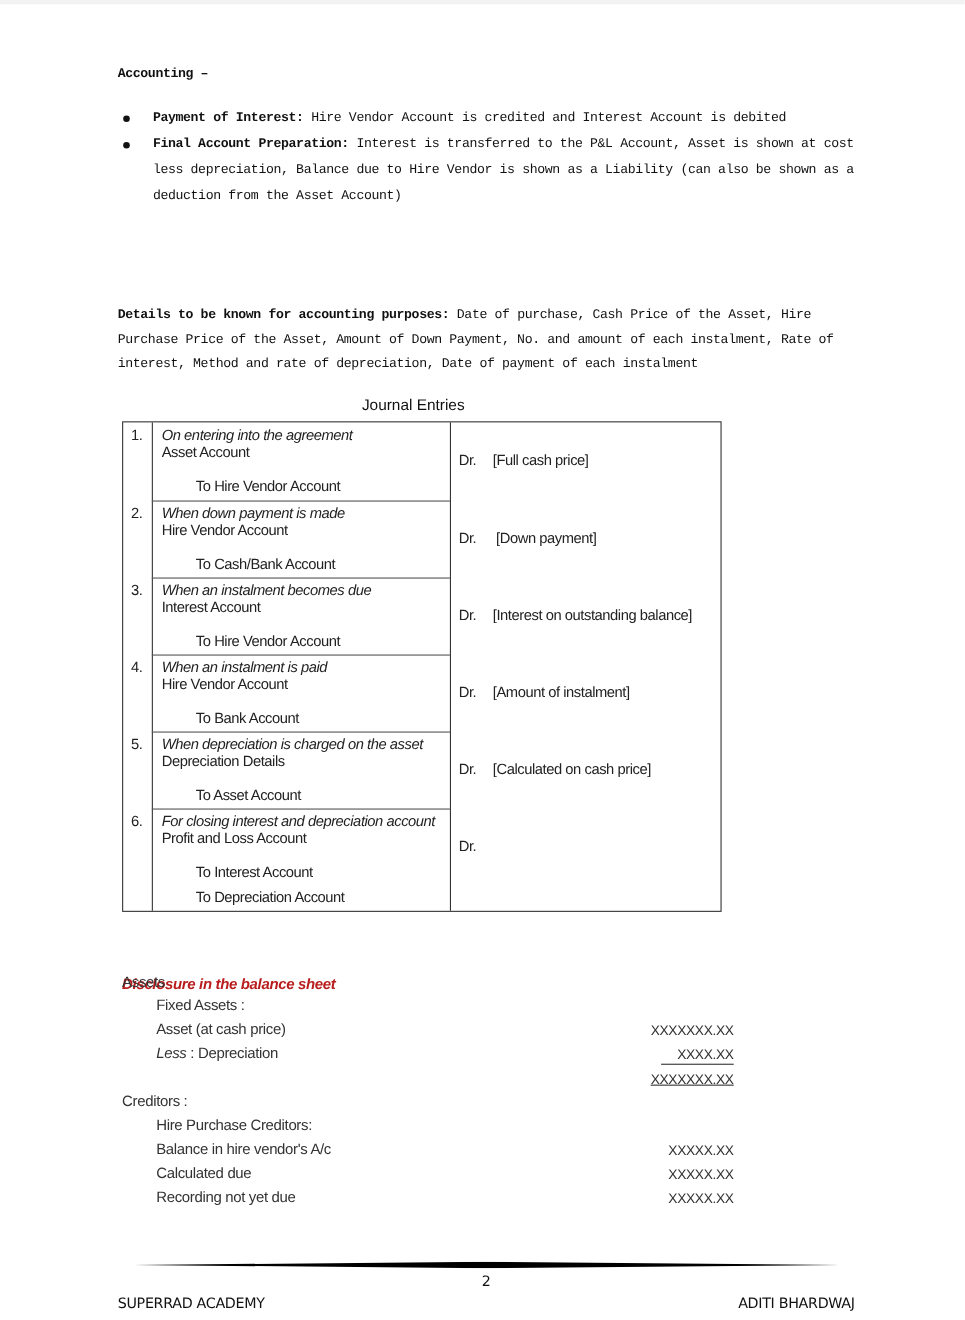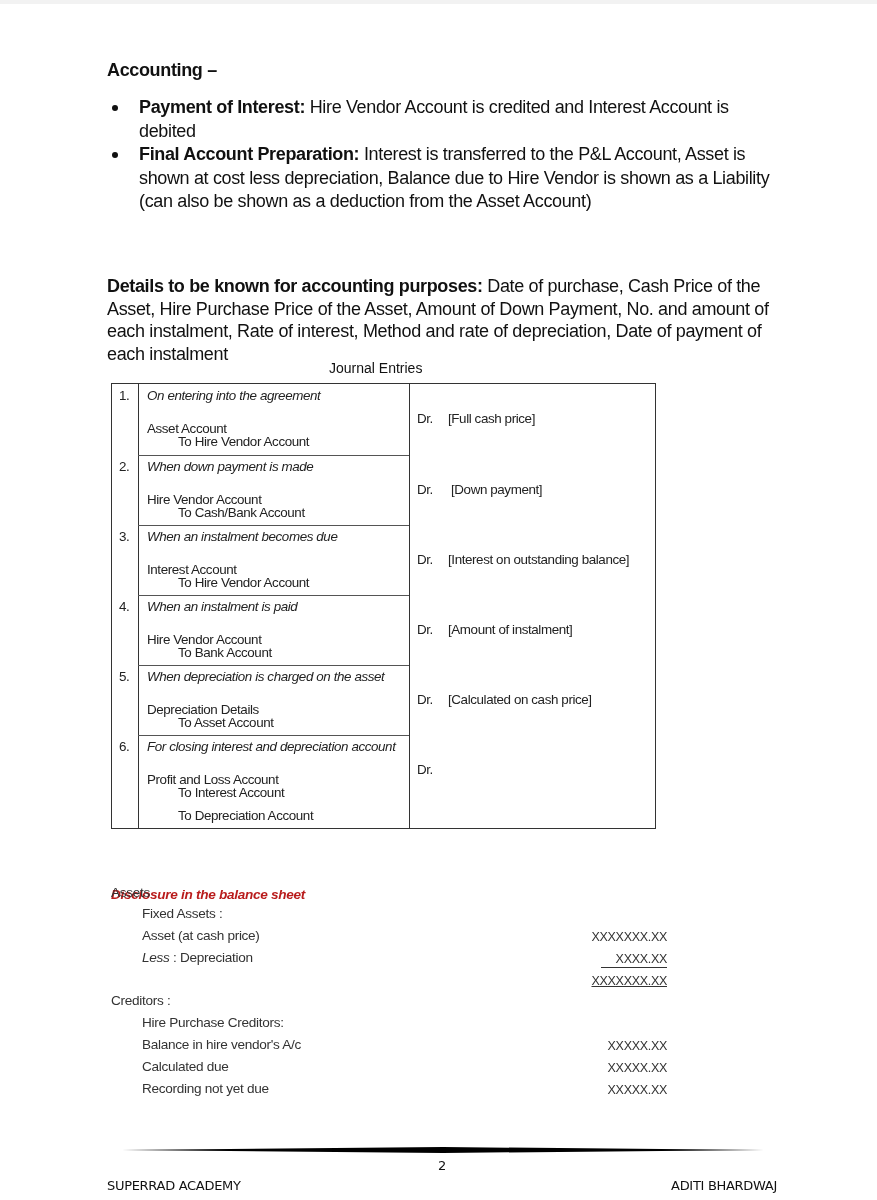--- a/index.html
+++ b/index.html
@@ -1,41 +1,41 @@
 <!DOCTYPE html>
 <html><head>
   <meta charset="utf-8">
   <style>
     html, body { margin: 0; padding: 0; }
     body {
       width: 877px; height: 1200px; background: #ffffff; position: relative;
       overflow: hidden; color: #111;
     }
     .topbar { position: absolute; left: 0; top: 0; width: 877px; height: 4px; background: #f2f2f2; }
-    .body-text { font-family: Liberation Sans, sans-serif; font-size: 18px; letter-spacing: -0.35px; }
+    .body-text { font-family: Liberation Mono, monospace; font-size: 12px; letter-spacing: -0.35px; }
     .heading { position: absolute; left: 107px; top: 60px; font-weight: bold; }
     .bullets { position: absolute; left: 107px; top: 96px; width: 680px; margin: 0; padding: 0; list-style: none; }
     .bullets li { position: relative; padding-left: 32px; line-height: 23.5px; }
     .bullets li .dot { position: absolute; left: 5px; top: 9px; width: 6px; height: 6px; border-radius: 50%; background: #111; }
     .bullets b { font-weight: bold; }
     .details { position: absolute; left: 107px; top: 275px; width: 680px; line-height: 22.5px; }
     .jtitle { position: absolute; left: 329px; top: 360px; font-family: "Liberation Sans", sans-serif; font-size: 14px; }
     .journal {
       position: absolute; left: 111px; top: 383px; width: 545px; height: 446px;
       border: 1.2px solid #333; box-sizing: border-box; font-family: "Liberation Sans", sans-serif;
       font-size: 13.4px; letter-spacing: -0.4px; color: #222;
     }
     .jcol-divider-1 { position: absolute; left: 26px; top: 0; bottom: 0; width: 1px; background: #333; }
     .jcol-divider-2 { position: absolute; left: 297px; top: 0; bottom: 0; width: 1px; background: #333; }
     .entry { position: absolute; left: 0; width: 100%; height: 70px; }
     .entry .sep { position: absolute; left: 26px; top: 0; width: 271px; height: 1px; background: #555; }
     .entry .num { position: absolute; left: 7px; top: 4px; }
     .entry .line { position: absolute; left: 35px; white-space: nowrap; }
     .entry .l1 { top: 4px; font-style: italic; }
-    .entry .l2 { top: 37px; text-align: center; }
+    .entry .l2 { top: 19px; text-align: center; }
     .entry .l3 { top: 50px; left: 66px; }
     .entry .l4 { top: 73px; left: 66px; }
     .entry .dr { position: absolute; left: 305px; top: 27px; }
     .entry .note { position: absolute; left: 336px; top: 27px; white-space: nowrap; }
     .disc { position: absolute; left: 111px; top: 858px; font-family: "Liberation Sans", sans-serif; font-size: 13.6px; letter-spacing: -0.3px; color: #333; }
     .disc-title { font-weight: bold; font-style: italic; color: #b91c1c; margin-top: 29px; }
     .drow { position: absolute; white-space: nowrap; }
     .amt { position: absolute; right: 0; text-align: right; white-space: nowrap; font-size: 12.5px; }
     .amt-col { position: absolute; left: 540px; width: 127px; top: 0; height: 260px; }
     .u1 { text-decoration: underline; }

